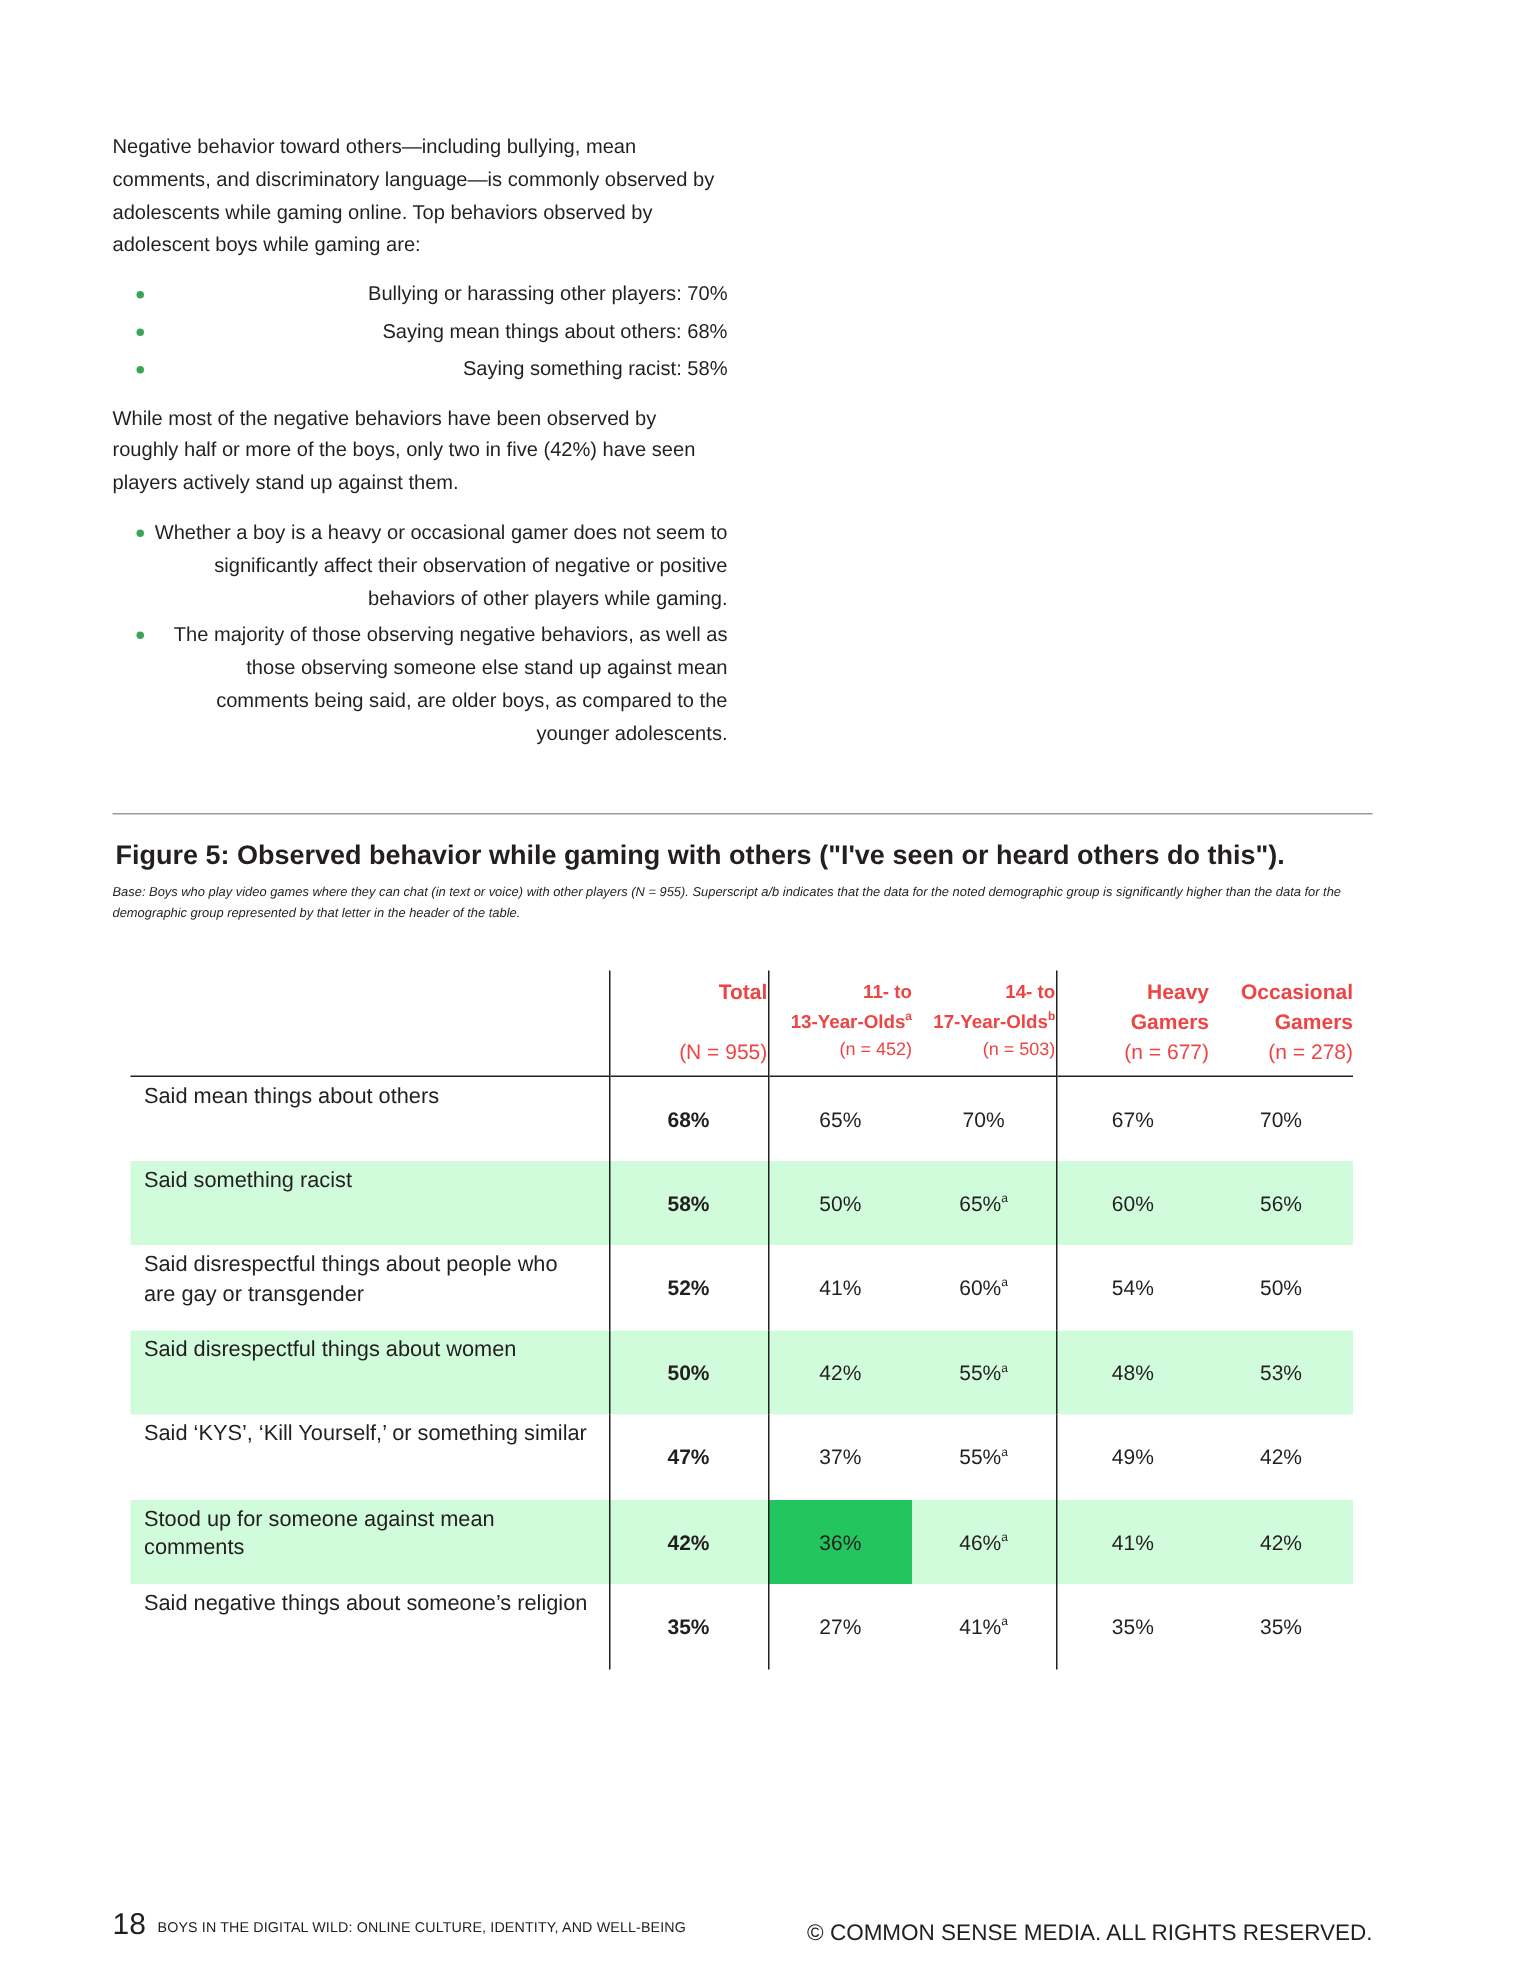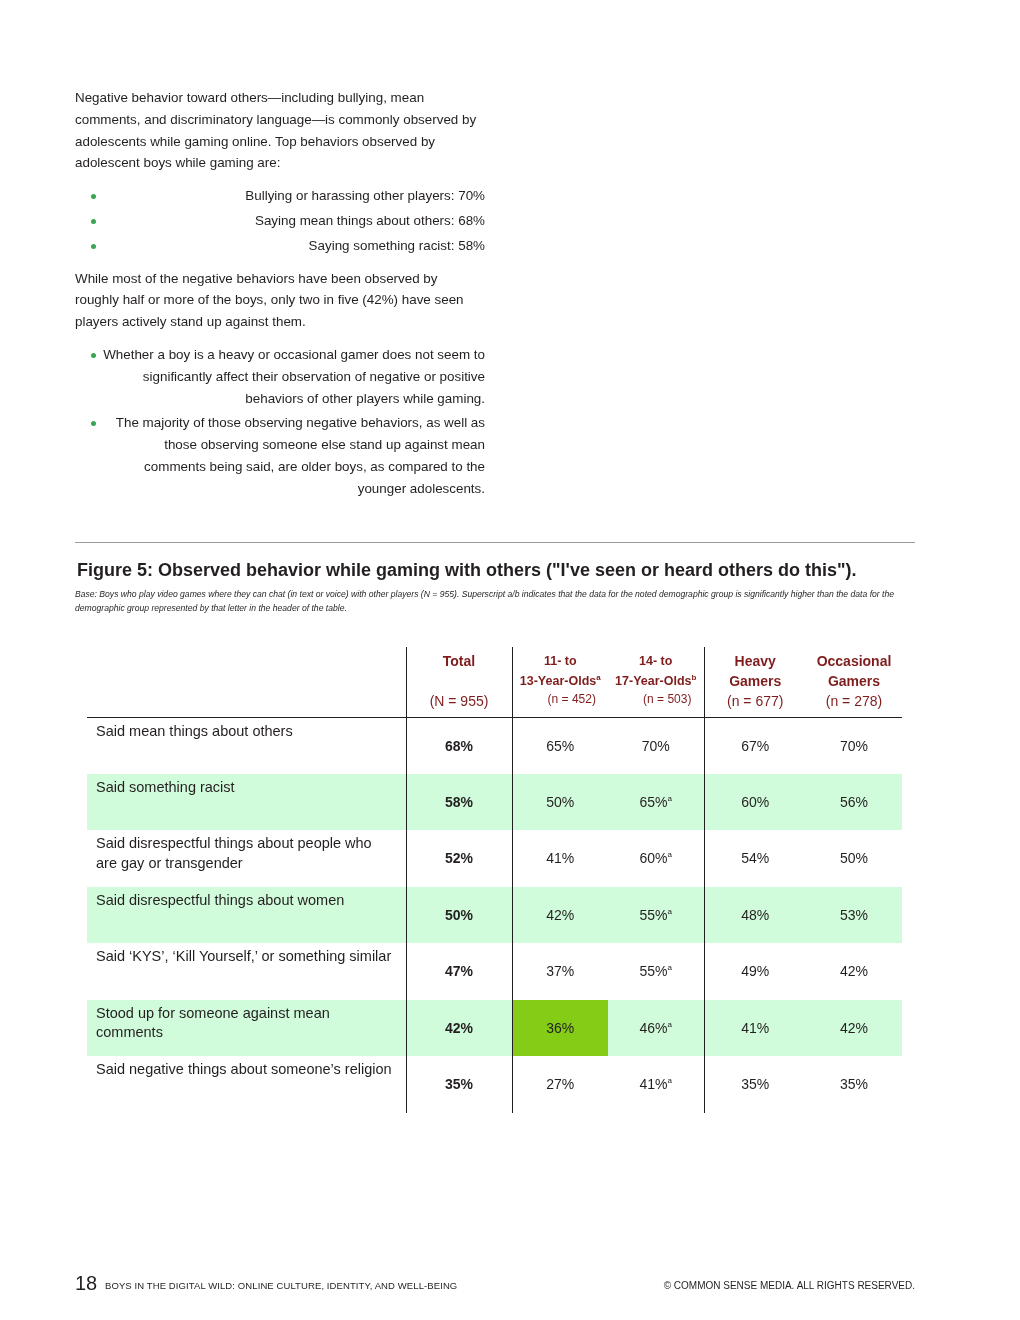--- a/index.html
+++ b/index.html
@@ -19,39 +19,39 @@
 
   .table-wrap { position: absolute; left: 87px; top: 647px; width: 815px; }
   table { border-collapse: collapse; width: 815px; table-layout: fixed; }
   col.c-label { width: 319px; }
   col.c-total { width: 106px; }
   col.c-young { width: 96px; }
   col.c-old { width: 96px; }
   col.c-heavy { width: 102px; }
   col.c-occ { width: 96px; }
 
-  thead th { font-weight: bold; font-size: 14px; color: #7f1d1d; vertical-align: top; text-align: center; padding: 4px 0 0 0; height: 70px; position: relative; }
+  thead th { font-weight: bold; font-size: 14px; color: #ef4444; vertical-align: top; text-align: right; padding: 4px 0 0 0; height: 70px; position: relative; }
   thead th.small { font-size: 12.5px; line-height: 19px; }
   thead .hdr-label { display: block; line-height: 20px; }
   thead .hdr-n { display: block; font-weight: normal; font-size: 14px; position: absolute; bottom: 8px; left: 0; right: 0; }
   thead th.small .hdr-n { font-size: 12px; padding-left: 23px; }
   thead tr { border-bottom: 1.5px solid #231f20; }
   sup { font-size: 8px; vertical-align: super; line-height: 0; }
 
   tbody tr { height: 56.5px; }
   tbody tr.shaded td { background: #d1fcdc; }
   tbody td { font-size: 14px; text-align: center; vertical-align: middle; color: #231f20; }
   tbody td.label { text-align: left; vertical-align: top; padding: 4px 9px 0 9px; line-height: 19.5px; font-size: 14.5px; }
   tbody td.total { font-weight: bold; }
   .vline-l { border-left: 1px solid #231f20; }
 
   .footer { position: absolute; left: 75px; top: 1272px; width: 840px; height: 24px; }
   .page-num { position: absolute; left: 0; top: 0; font-size: 20px; }
   .pub-title { position: absolute; left: 30px; top: 8px; font-size: 9.5px; letter-spacing: 0.1px; }
-  .copyright { position: absolute; right: 0; top: 8px; font-size: 10px; }
+  .copyright { position: absolute; right: 0; top: 8px; font-size: 15px; }
 </style>
 </head>
 <body>
 
 <div class="intro">
   <p>Negative behavior toward others—including bullying, mean comments, and discriminatory language—is commonly observed by adolescents while gaming online. Top behaviors observed by adolescent boys while gaming are:</p>
   <ul>
     <li><span class="bullet" style="background: rgb(58, 166, 85);"></span><span>Bullying or harassing other players: 70%</span></li>
     <li><span class="bullet" style="background: rgb(58, 166, 85);"></span><span>Saying mean things about others: 68%</span></li>
     <li><span class="bullet" style="background: rgb(58, 166, 85);"></span><span>Saying something racist: 58%</span></li>
@@ -144,21 +144,21 @@
           <td class="label">Said ‘KYS’, ‘Kill Yourself,’ or something similar</td>
           <td class="total vline-l">47%</td>
           <td class="vline-l"><span>37%</span><sup></sup></td>
           <td><span>55%</span><sup>a</sup></td>
           <td class="vline-l">49%</td>
           <td>42%</td>
         </tr>
         <tr class="shaded">
           <td class="label" style="background: rgb(209, 252, 220);">Stood up for someone against mean comments</td>
           <td class="total vline-l" style="background: rgb(209, 252, 220);">42%</td>
-          <td class="vline-l" style="background: #84cc16;"><span>36%</span><sup></sup></td>
+          <td class="vline-l" style="background: #22c55e;"><span>36%</span><sup></sup></td>
           <td style="background: rgb(209, 252, 220);"><span>46%</span><sup>a</sup></td>
           <td class="vline-l" style="background: rgb(209, 252, 220);">41%</td>
           <td style="background: rgb(209, 252, 220);">42%</td>
         </tr>
         <tr>
           <td class="label">Said negative things about someone’s religion</td>
           <td class="total vline-l">35%</td>
           <td class="vline-l"><span>27%</span><sup></sup></td>
           <td><span>41%</span><sup>a</sup></td>
           <td class="vline-l">35%</td>

